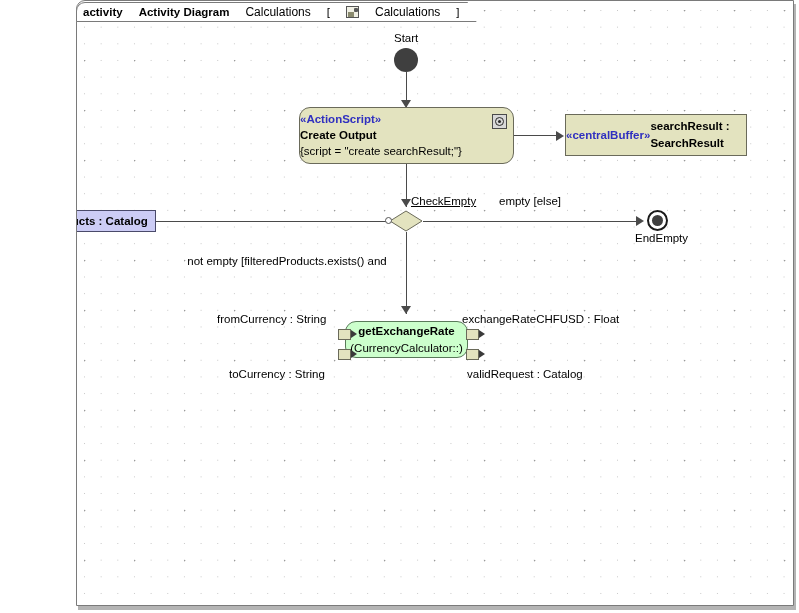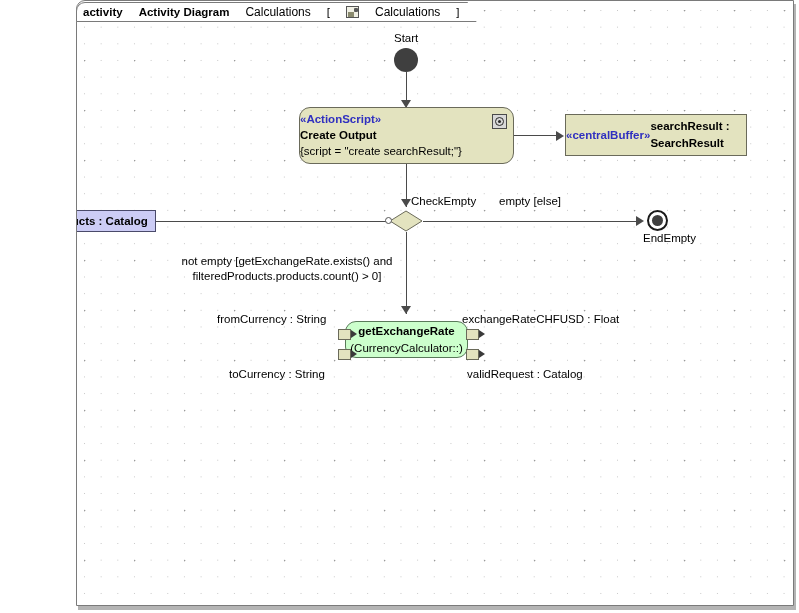--- a/index.html
+++ b/index.html
@@ -390,34 +390,33 @@
       <div class="name">filteredProducts : Catalog</div>
     </div>
     <div class="line-h" style="left:79px; top:220px; width:233px;"></div>
 
     <div class="decision" style="left:312px; top:209px;">
       <svg width="34" height="22" viewBox="0 0 34 22">
         <polygon points="17,1 33,11 17,21 1,11" fill="#e3e3bf" stroke="#6a6a5a" stroke-width="1"></polygon>
       </svg>
     </div>
     <div class="decision-pin" style="left:308px; top:216px;"></div>
-    <div class="lbl" style="left:334px; top:194px;">CheckEmpty</div>
+    <div class="lbl" style="left:334px; top:194px;text-decoration:underline;">CheckEmpty</div>
 
     <div class="line-h" style="left:346px; top:220px; width:219px;"></div>
     <div class="arrow-right" style="left:559px; top:215px;"></div>
     <div class="lbl" style="left:422px; top:194px;">empty [else]</div>
 
     <div class="end-node" style="left:570px; top:209px;"></div>
-    <div class="lbl" style="left:558px; top:231px;margin-left:8px;">EndEmpty</div>
+    <div class="lbl" style="left:558px; top:231px;">EndEmpty</div>
 
     <div class="line-v" style="left:329px; top:231px; height:82px;"></div>
     <div class="arrow-down" style="left:324px; top:305px;"></div>
     <div class="guard" style="left:95px; top:253px; width:230px;">
-      <span>not empty [getExchangeRate.exists() and</span><br>
-      <span>filteredProducts.products.count() &gt; 0]</span>
+      <span>not empty [filteredProducts.exists() and</span><br>
     </div>
 
     <div class="call-node" style="left:268px; top:320px; width:123px; height:37px;">
       <div class="name">getExchangeRate</div>
       <div class="qual">(CurrencyCalculator::)</div>
     </div>
 
     <div class="pin" style="left:261px; top:328px;"></div>
     <div class="pin-arrow" style="left:274px; top:329px;"></div>
     <div class="lbl" style="left:140px; top:312px;">fromCurrency : String</div>

